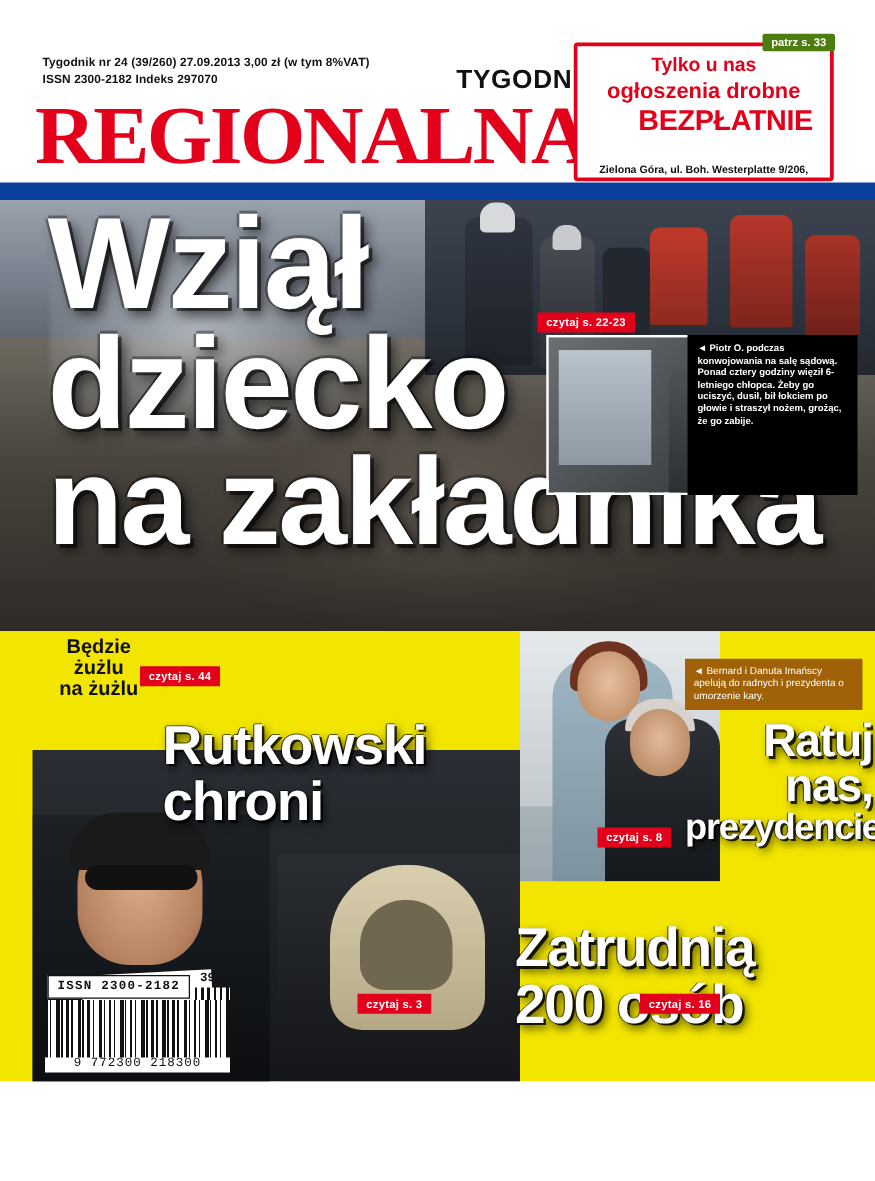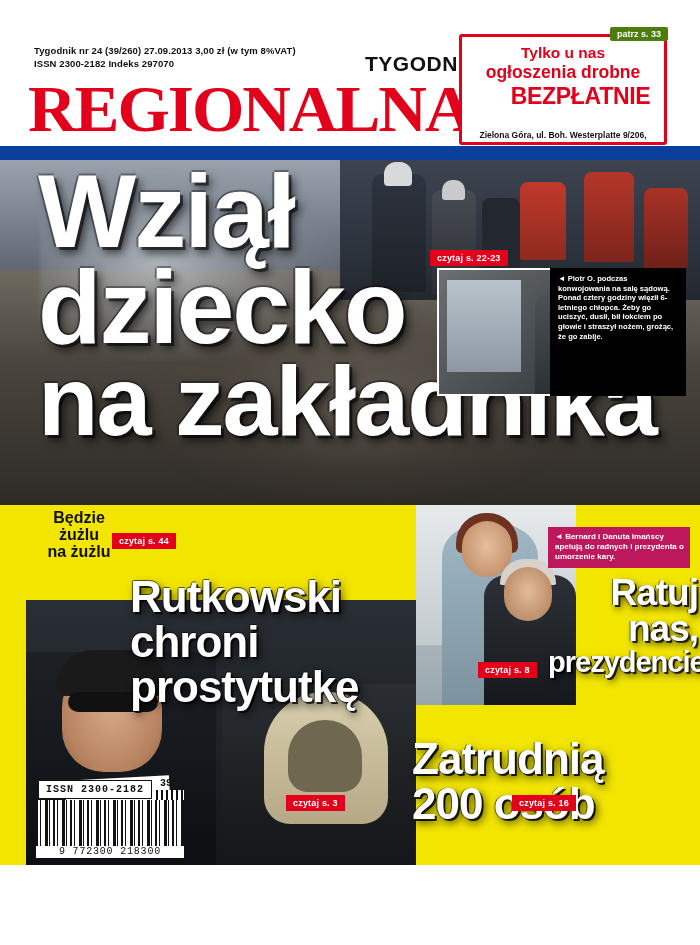--- a/index.html
+++ b/index.html
@@ -369,25 +369,25 @@
   }
   .pi-mhair {
     position:absolute; left:84px; top:54px; width:56px; height:26px;
     background:#d7d2cb; border-radius: 28px 28px 2px 2px;
   }
 
   .caption-imanscy {
     position: absolute;
     left: 548px; top: 22px;
     width: 142px;
-    background: #be185d;
+    background: #a16207;
     color: #fff;
     font-size: 8px;
     line-height: 10px;
-    font-weight: bold;
+    font-weight: normal;
     padding: 5px 6px 6px 7px;
   }
   #tag-8 { left: 478px; top: 157px; }
 
   
   .head-ratuj {
     position: absolute;
     left: 548px; top: 70px;
     width: 150px;
     text-align: right;
@@ -544,21 +544,20 @@
       <div class="pr-glasses"></div>
       <div class="pr-collar"></div>
       <div class="pr-woman"></div>
       <div class="pr-hood"></div>
       <div class="pr-hood-dark"></div>
     </div>
 
     <div class="head-rutkowski">
       <div>Rutkowski</div>
       <div>chroni</div>
-      <div>prostytutkę</div>
     </div>
     <div class="tag-red" id="tag-3">czytaj s. 3</div>
 
     <div class="photo-imanscy">
       <div class="pi-building"></div>
       <div class="pi-dome"></div>
       <div class="pi-woman"></div>
       <div class="pi-whair"></div>
       <div class="pi-wface"></div>
       <div class="pi-man"></div>

